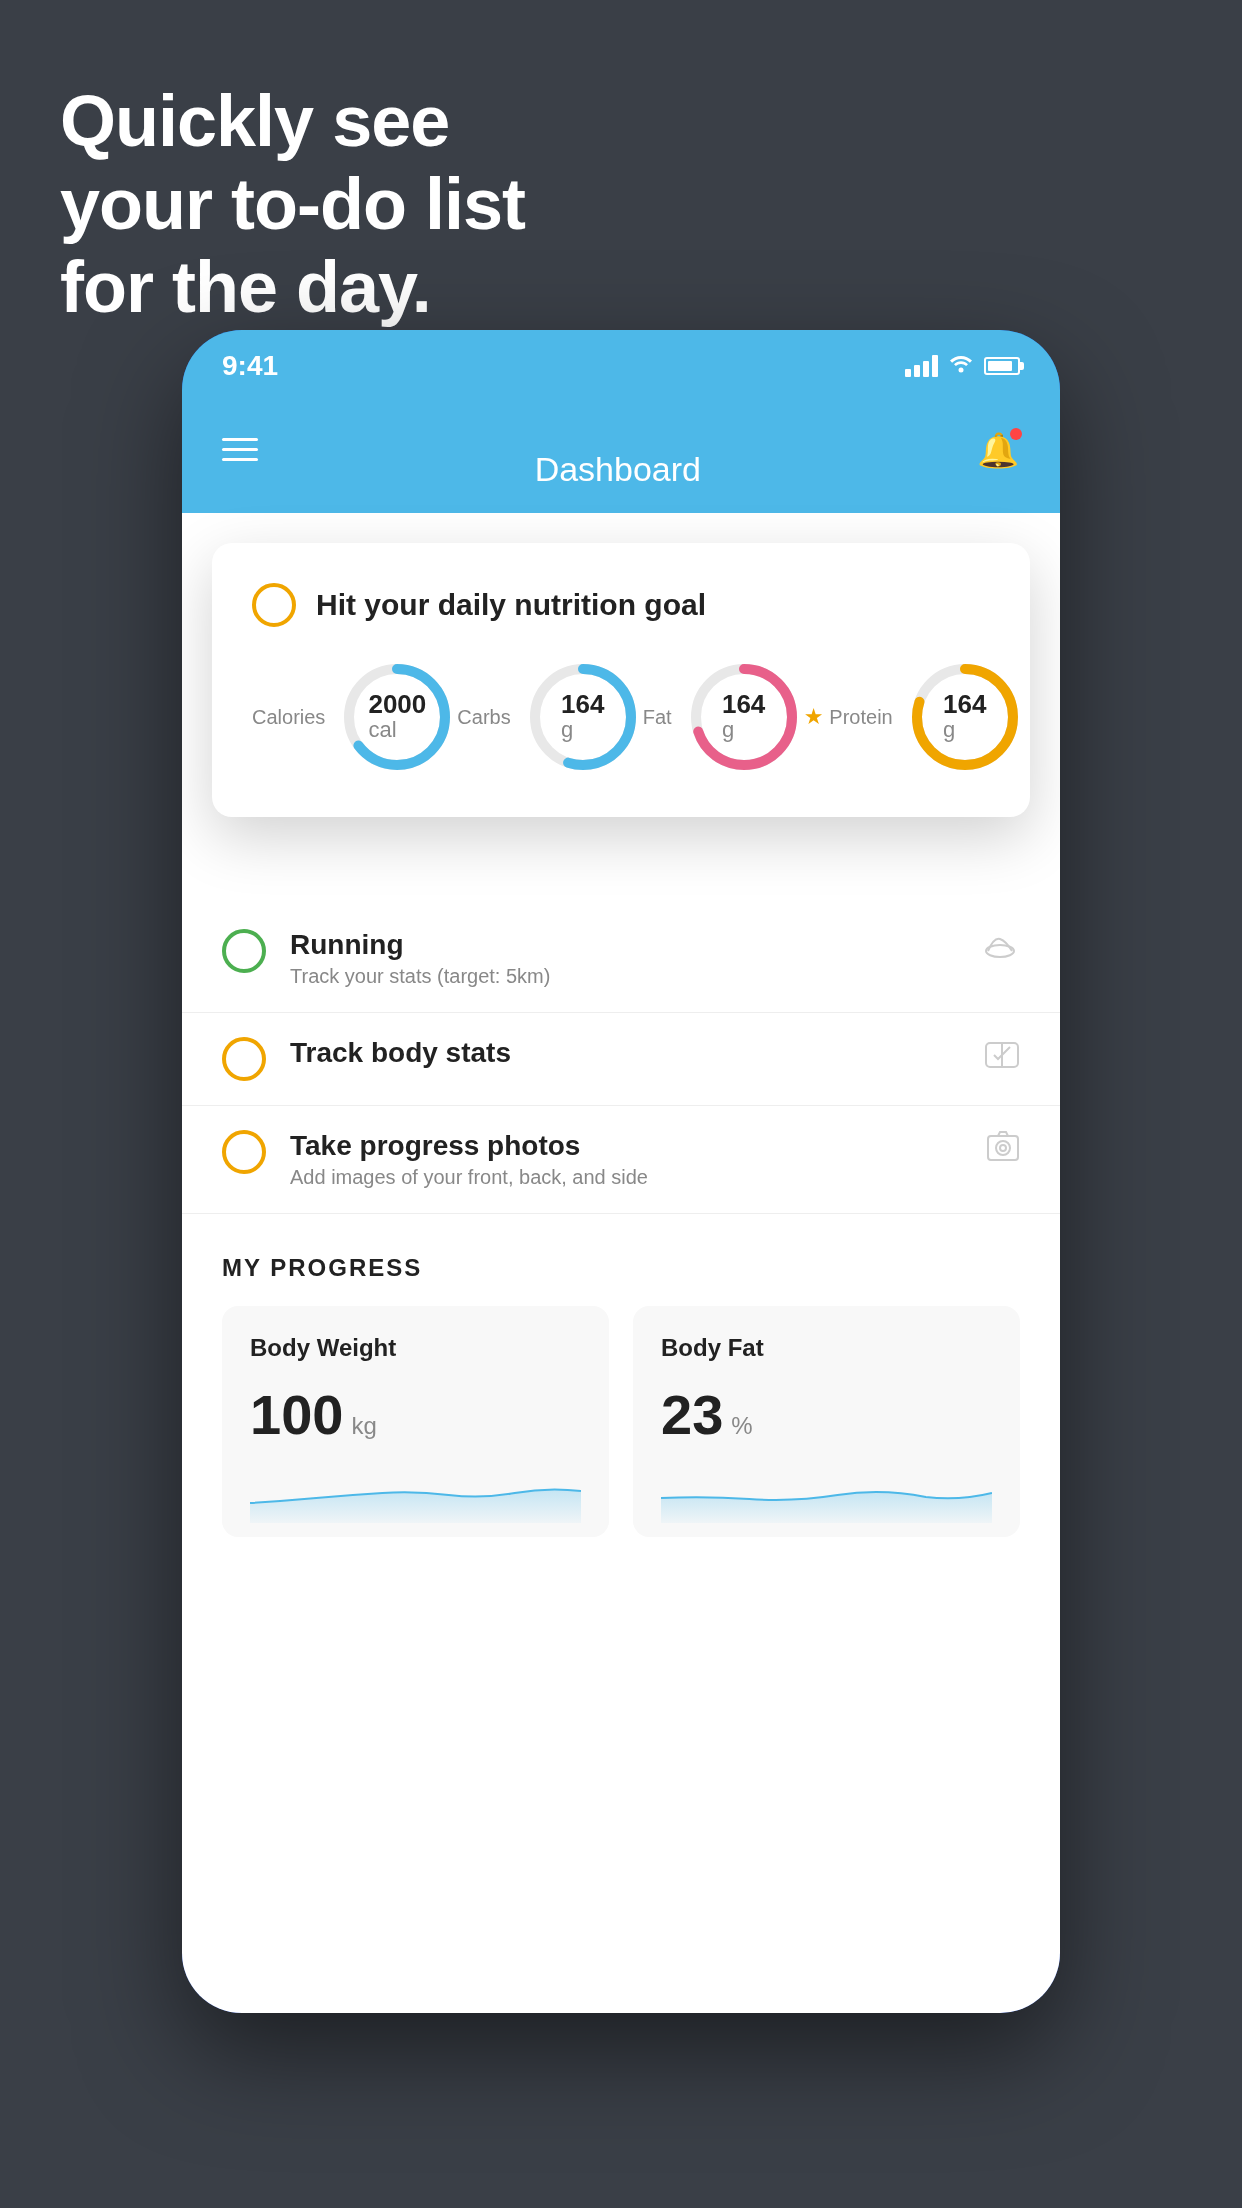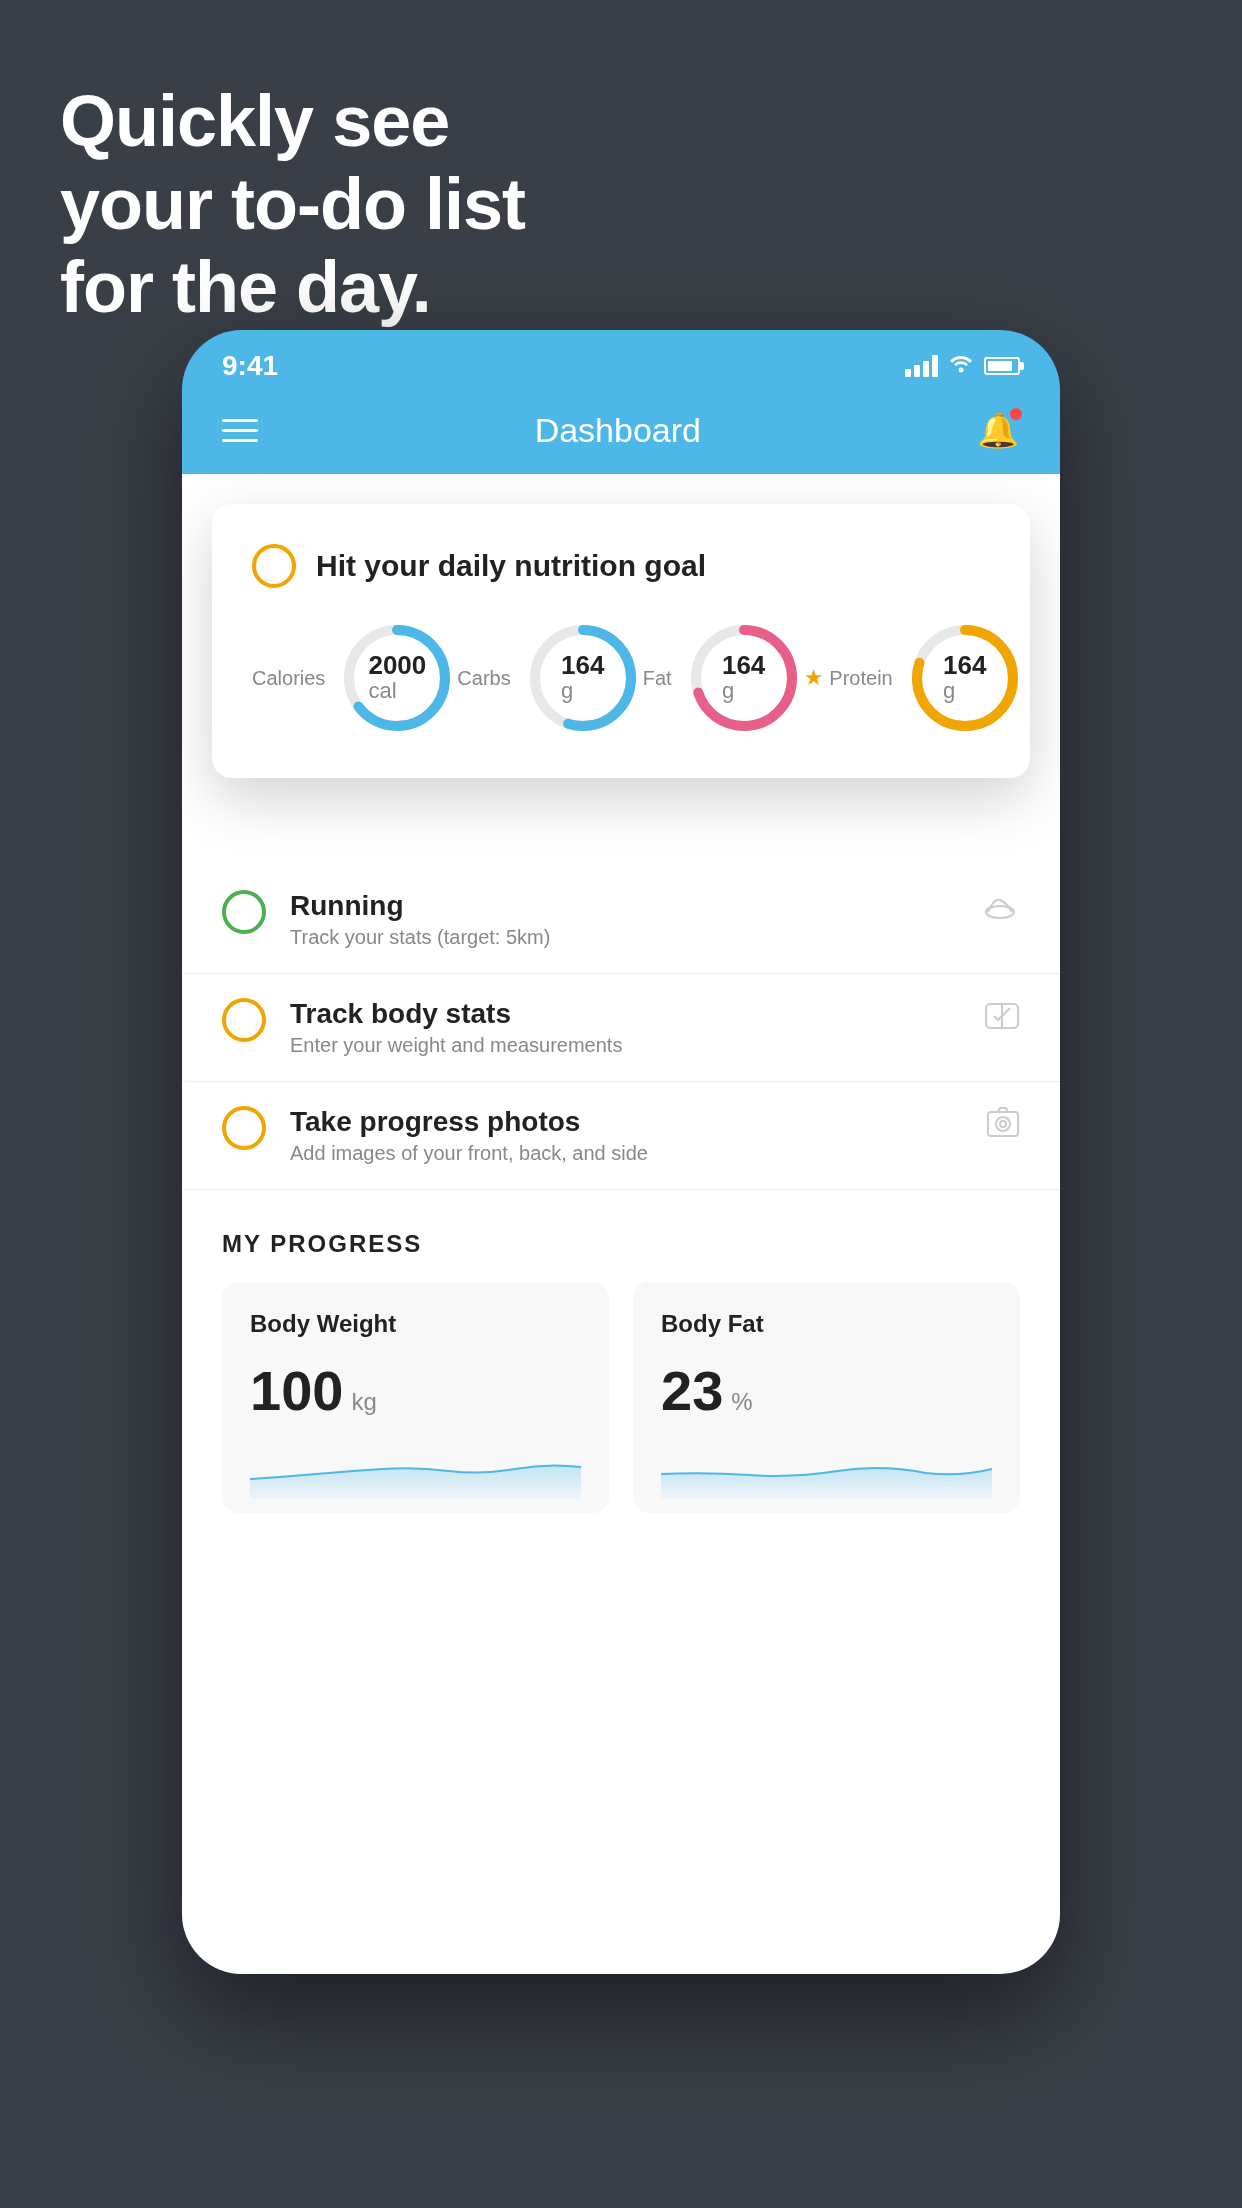--- a/index.html
+++ b/index.html
@@ -116,20 +116,21 @@
       display: block;
       width: 36px;
       height: 3px;
       background: #fff;
       border-radius: 2px;
     }
     .header-title {
       color: #fff;
       font-size: 34px;
       font-weight: 500;
+      margin-top: 40px;
     }
     .bell-icon {
       position: relative;
       font-size: 34px;
       color: #fff;
     }
     .bell-dot {
       position: absolute;
       top: -2px;
       right: -2px;
@@ -465,21 +466,20 @@
             <ellipse cx="20" cy="22" rx="14" ry="6"></ellipse>
             <path d="M8 22 Q14 8 20 10 Q26 12 32 22"></path>
           </svg>
         </span>
       </div>
 
       <div class="todo-item">
         <div class="todo-circle gold"></div>
         <div class="todo-text">
           <div class="todo-title">Track body stats</div>
-          <div class="todo-subtitle">Enter your weight and measurements</div>
         </div>
         <span class="todo-icon">
           <svg width="36" height="34" viewBox="0 0 36 34" fill="none" stroke="#ccc" stroke-width="2">
             <rect x="2" y="6" width="32" height="24" rx="4"></rect>
             <line x1="18" y1="6" x2="18" y2="30"></line>
             <path d="M10 18 L14 22 L26 10"></path>
           </svg>
         </span>
       </div>
 

